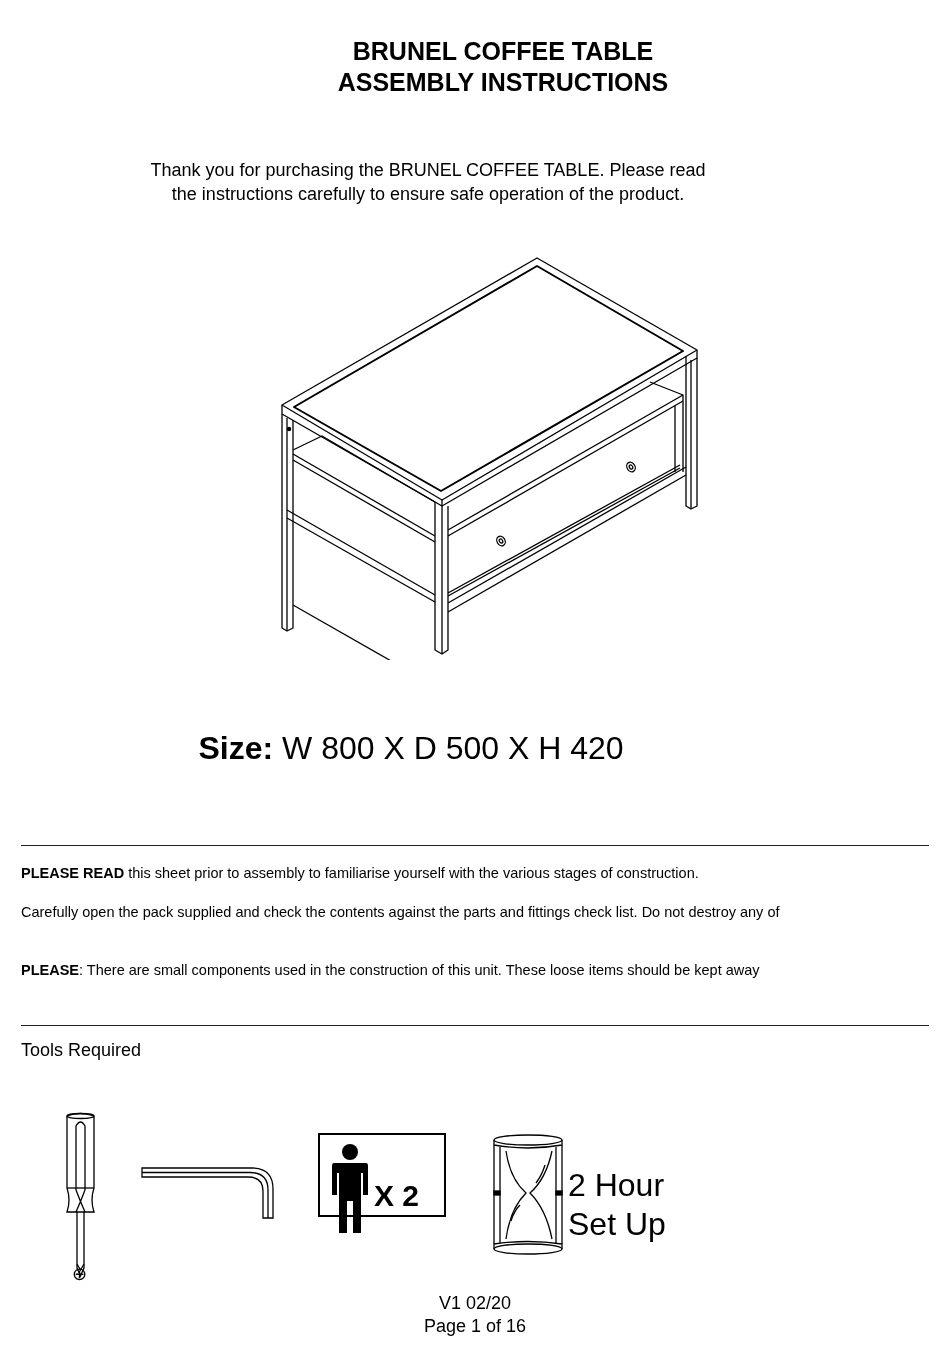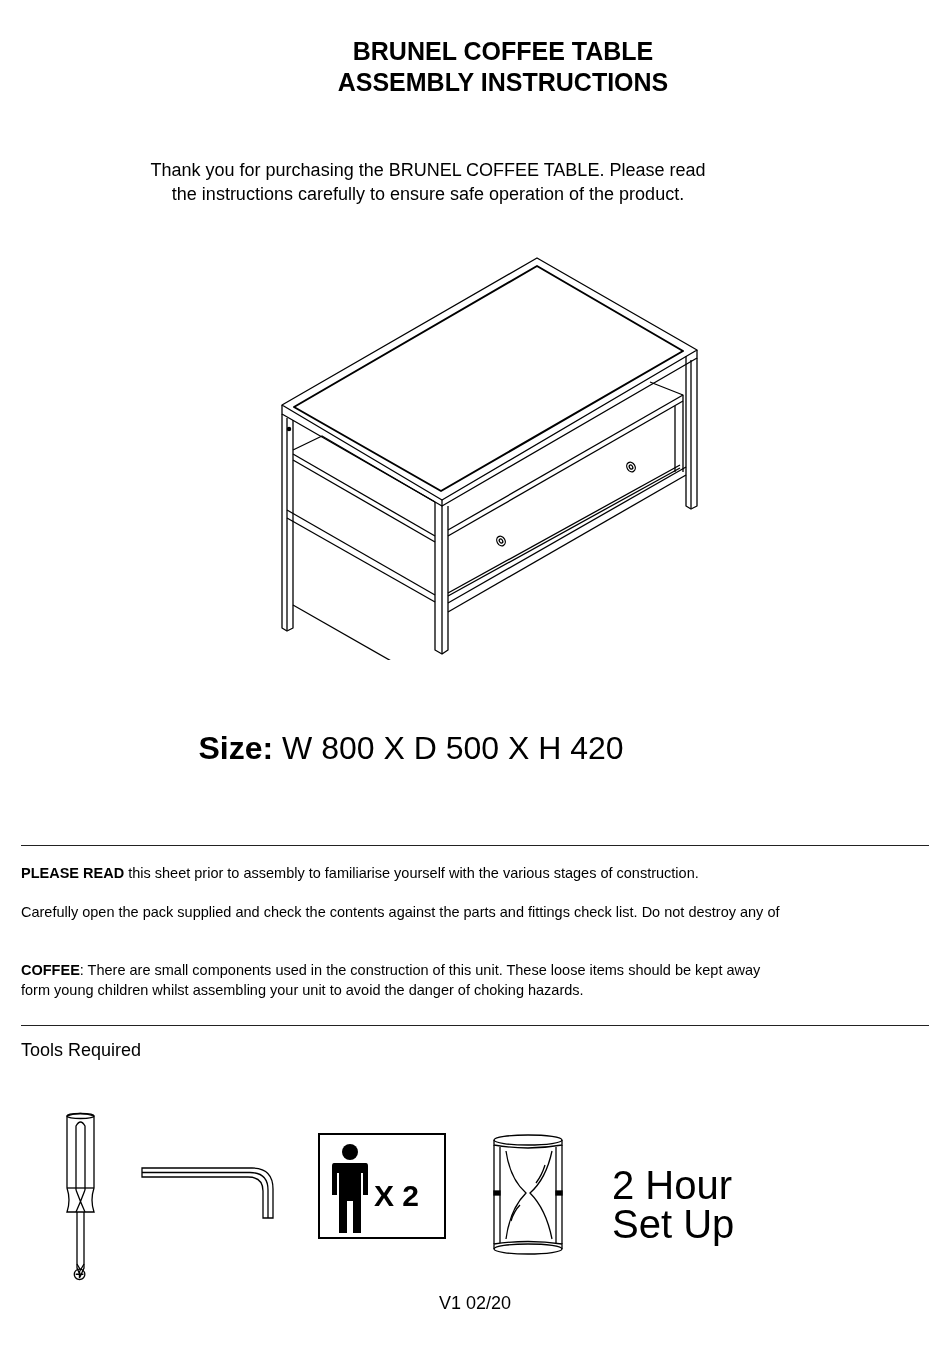--- a/index.html
+++ b/index.html
@@ -7,21 +7,21 @@
   .abs { position:absolute; }
   .title { left:0; width:950px; top:36px; text-align:center; font-weight:bold; font-size:25px; line-height:31px;margin-left:28px; }
   .intro { left:0; width:856px; top:158px; text-align:center; font-size:18px; line-height:24px; }
   .drawing { left:270px; top:250px; }
   .size { left:0; width:822px; top:728px; text-align:center; font-size:32px; line-height:40px; }
   .size b { font-weight:bold; }
   .rule { left:21px; width:908px; height:0; border-top:1.5px solid #222; }
   .para { left:21px; width:880px; font-size:14.5px; line-height:19.5px; }
   .para b { font-weight:bold; }
   .tools-label { left:21px; top:1040px; font-size:18px; }
-  .setup { left:612px; top:1166px; font-size:40px; line-height:39px; }
+  .setup { left:568px; top:1166px; font-size:32px; line-height:39px; }
   .footer { left:0; width:950px; top:1292px; text-align:center; font-size:18px; line-height:23px; }
 </style>
 </head>
 <body>
 
 <div class="abs title">
   <div>BRUNEL COFFEE TABLE</div>
   <div>ASSEMBLY INSTRUCTIONS</div>
 </div>
 
@@ -85,22 +85,21 @@
 
 <div class="abs rule" style="top:845px;"></div>
 
 <div class="abs para" style="top:864px;">
   <b>PLEASE READ</b><span> this sheet prior to assembly to familiarise yourself with the various stages of construction.</span>
 </div>
 <div class="abs para" style="top:903px;">
   <div>Carefully open the pack supplied and check the contents against the parts and fittings check list. Do not destroy any of</div>
 </div>
 <div class="abs para" style="top:961px;">
-  <div><b>COFFEE</b><span>: There are small components used in the construction of this unit. These loose items should be kept away</span></div>
-  <div>form young children whilst assembling your unit to avoid the danger of choking hazards.</div>
+  <div><b>PLEASE</b><span>: There are small components used in the construction of this unit. These loose items should be kept away</span></div>
 </div>
 
 <div class="abs rule" style="top:1025px;"></div>
 
 <div class="abs tools-label">Tools Required</div>
 
 <div class="abs" style="left:60px; top:1108px;">
   <svg width="44" height="180" viewBox="0 0 44 180" fill="none" stroke="#000" stroke-width="1.3">
     <path d="M7,8 Q20,3 34,8 L34,80 Q30,92 34,104 L7,104 Q11,92 7,80 Z"></path>
     <ellipse cx="20.5" cy="8" rx="13.5" ry="2.5"></ellipse>
@@ -113,21 +112,21 @@
   <div class="abs" style="left:12px; top:156px; font-size:18px; line-height:20px;">⊕</div>
 </div>
 
 <div class="abs" style="left:140px; top:1165px;">
   <svg width="140" height="56" viewBox="0 0 140 56" fill="none" stroke="#000" stroke-width="1.3">
     <path d="M2,3 L112,3 Q133,3 133,24 L133,53 L123,53 L123,26 Q123,12 108,12 L2,12 Z"></path>
     <path d="M2,7.5 L110,7.5 Q128,7.5 128,25 L128,53"></path>
   </svg>
 </div>
 
-<div class="abs" style="left:318px; top:1133px; width:128px; height:106px; border:2.5px solid #000; box-sizing:border-box;">
+<div class="abs" style="left:318px; top:1133px; width:128px; height:84px; border:2.5px solid #000; box-sizing:border-box;">
   <svg class="abs" style="left:10px; top:8px;" width="40" height="92" viewBox="0 0 40 92">
     <circle cx="20" cy="9" r="8" fill="#000"></circle>
     <path d="M4,20 L36,20 Q38,20 38,23 L38,52 L33,52 L33,30 L31,30 L31,90 L23,90 L23,58 L17,58 L17,90 L9,90 L9,30 L7,30 L7,52 L2,52 L2,23 Q2,20 4,20 Z" fill="#000"></path>
   </svg>
   <div class="abs" style="left:54px; top:44px; font-size:30px; font-weight:bold; line-height:34px;">X 2</div>
 </div>
 
 <div class="abs" style="left:490px; top:1133px;">
   <svg width="80" height="124" viewBox="0 0 80 124" fill="none" stroke="#000" stroke-width="1.3">
     <ellipse cx="38" cy="7" rx="34" ry="5"></ellipse>
@@ -147,13 +146,14 @@
   </svg>
 </div>
 
 <div class="abs setup">
   <div>2 Hour</div>
   <div>Set Up</div>
 </div>
 
 <div class="abs footer">
   <div>V1 02/20</div>
+  <div>Page 1 of 16</div>
 </div>
 
 </body></html>

